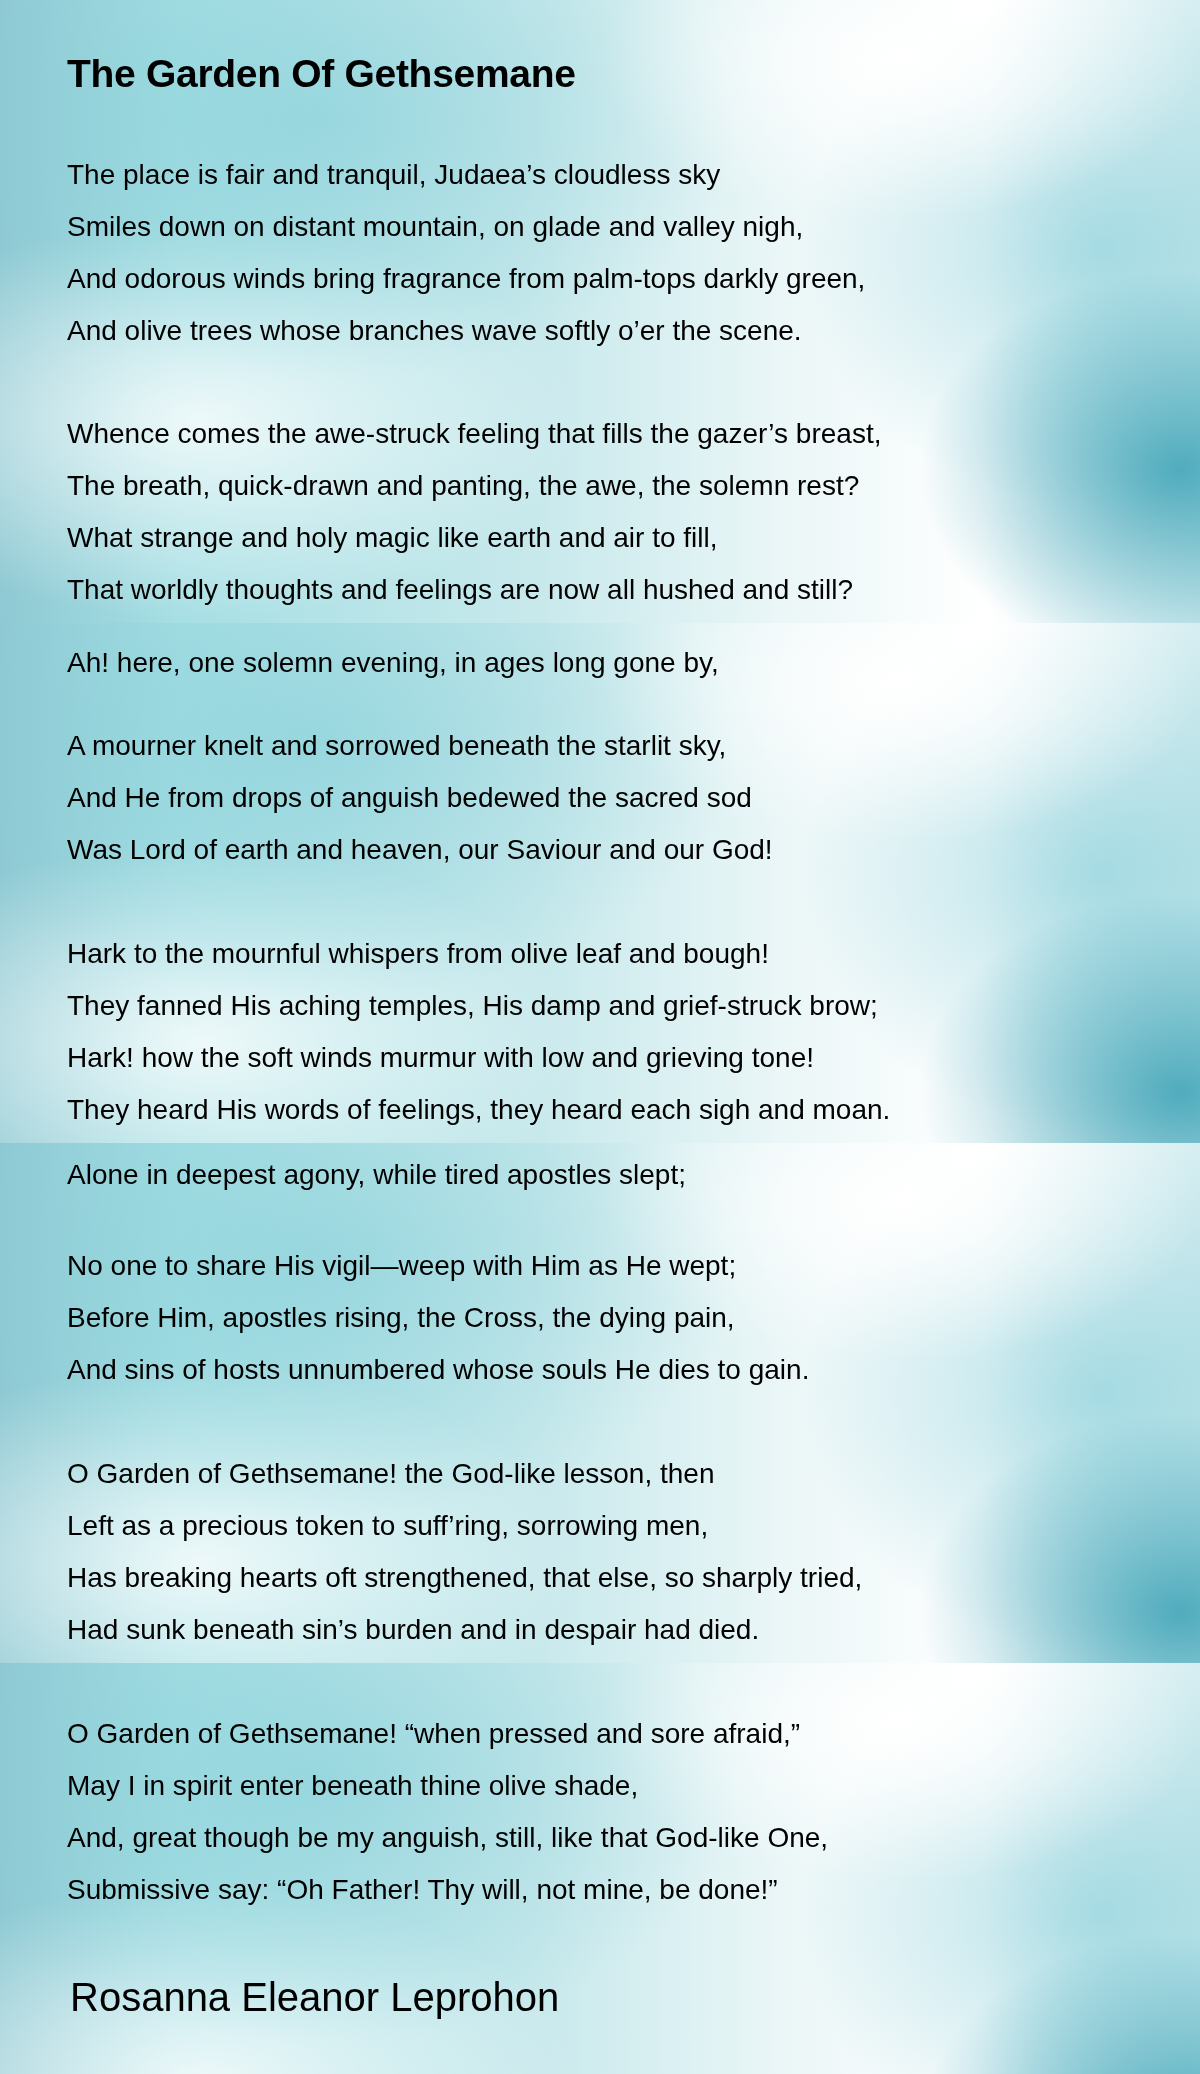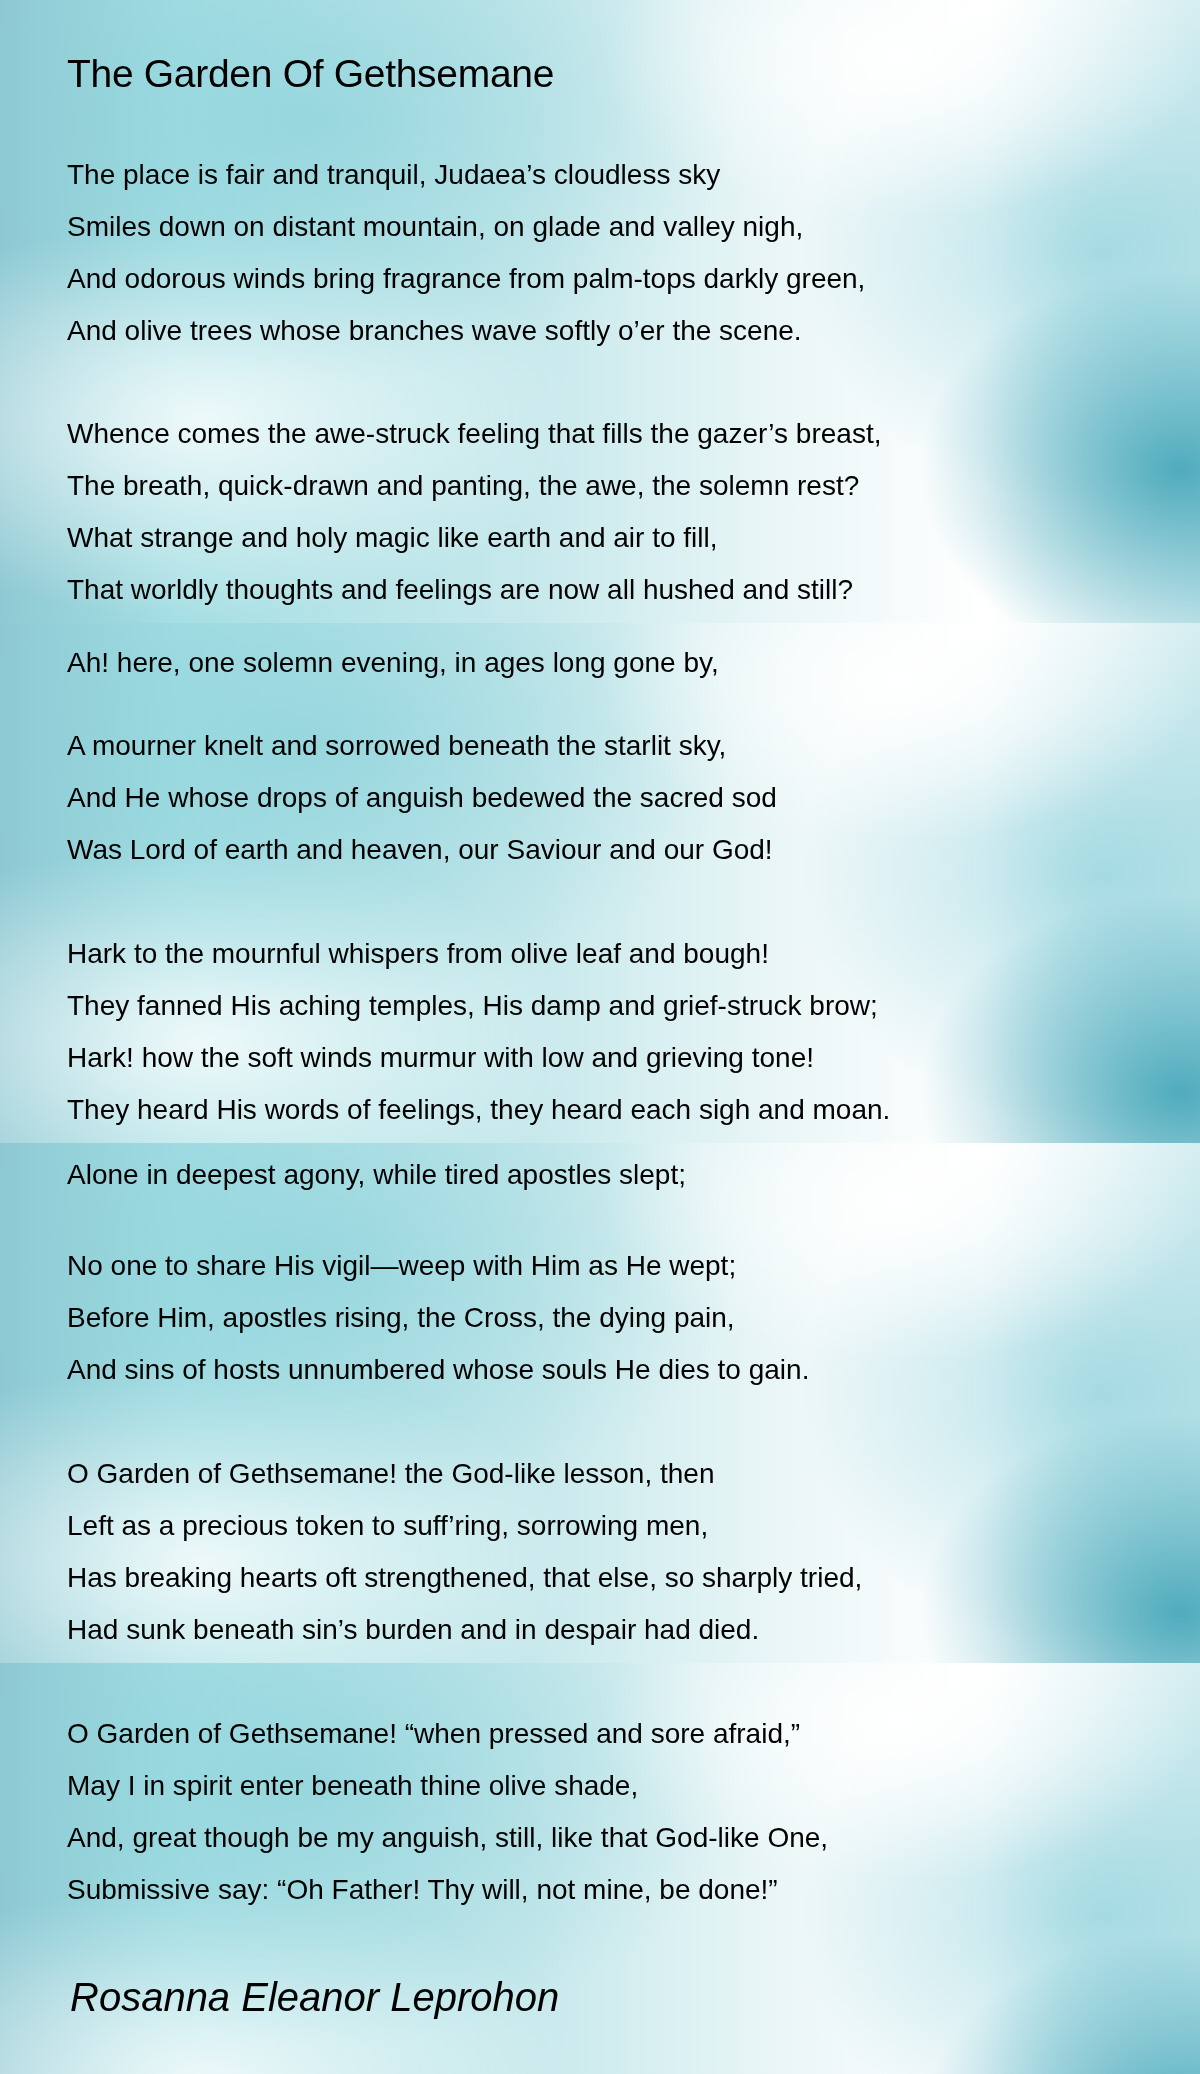--- a/index.html
+++ b/index.html
@@ -16,29 +16,29 @@
       radial-gradient(ellipse 380px 200px at 200px 420px, rgba(255,255,255,0.8), rgba(255,255,255,0) 100%),
       radial-gradient(ellipse 300px 260px at 1100px 250px, rgba(120,200,212,0.6), rgba(120,200,212,0) 100%),
       linear-gradient(90deg, #8fc9d3 0%, #a6dfe4 15%, #c8e9ec 45%, #eaf6f7 65%, #ffffff 82%, #d6eef1 100%);
   }
   .b1 { top: 0; height: 623px; }
   .b2 { top: 623px; height: 520px; }
   .b3 { top: 1143px; height: 520px; }
   .b4 { top: 1663px; height: 411px; }
   .title {
     position: absolute; left: 67px; top: 52px; margin: 0;
-    font-size: 39px; font-weight: normal; white-space: nowrap; letter-spacing: -0.3px;
+    font-size: 39px; font-weight: bold; white-space: nowrap; letter-spacing: -0.3px;
   }
   .line {
     position: absolute; left: 67px; font-size: 28px; font-weight: normal;
     white-space: nowrap; line-height: 34px;
   }
   .author {
     position: absolute; left: 70px; top: 1975px; font-size: 40px;
-    font-style: italic; white-space: nowrap;
+    white-space: nowrap;
   }
 </style>
 </head>
 <body>
 
 <div class="band b1"></div>
 <div class="band b2"></div>
 <div class="band b3"></div>
 <div class="band b4"></div>
 
@@ -49,21 +49,21 @@
 <div class="line" style="top:262px">And odorous winds bring fragrance from palm-tops darkly green,</div>
 <div class="line" style="top:314px">And olive trees whose branches wave softly o’er the scene.</div>
 
 <div class="line" style="top:417px">Whence comes the awe-struck feeling that fills the gazer’s breast,</div>
 <div class="line" style="top:469px">The breath, quick-drawn and panting, the awe, the solemn rest?</div>
 <div class="line" style="top:521px">What strange and holy magic like earth and air to fill,</div>
 <div class="line" style="top:573px">That worldly thoughts and feelings are now all hushed and still?</div>
 
 <div class="line" style="top:646px">Ah! here, one solemn evening, in ages long gone by,</div>
 <div class="line" style="top:729px">A mourner knelt and sorrowed beneath the starlit sky,</div>
-<div class="line" style="top:781px">And He whose drops of anguish bedewed the sacred sod</div>
+<div class="line" style="top:781px">And He from drops of anguish bedewed the sacred sod</div>
 <div class="line" style="top:833px">Was Lord of earth and heaven, our Saviour and our God!</div>
 
 <div class="line" style="top:937px">Hark to the mournful whispers from olive leaf and bough!</div>
 <div class="line" style="top:989px">They fanned His aching temples, His damp and grief-struck brow;</div>
 <div class="line" style="top:1041px">Hark! how the soft winds murmur with low and grieving tone!</div>
 <div class="line" style="top:1093px">They heard His words of feelings, they heard each sigh and moan.</div>
 
 <div class="line" style="top:1158px">Alone in deepest agony, while tired apostles slept;</div>
 <div class="line" style="top:1249px">No one to share His vigil—weep with Him as He wept;</div>
 <div class="line" style="top:1301px">Before Him, apostles rising, the Cross, the dying pain,</div>

